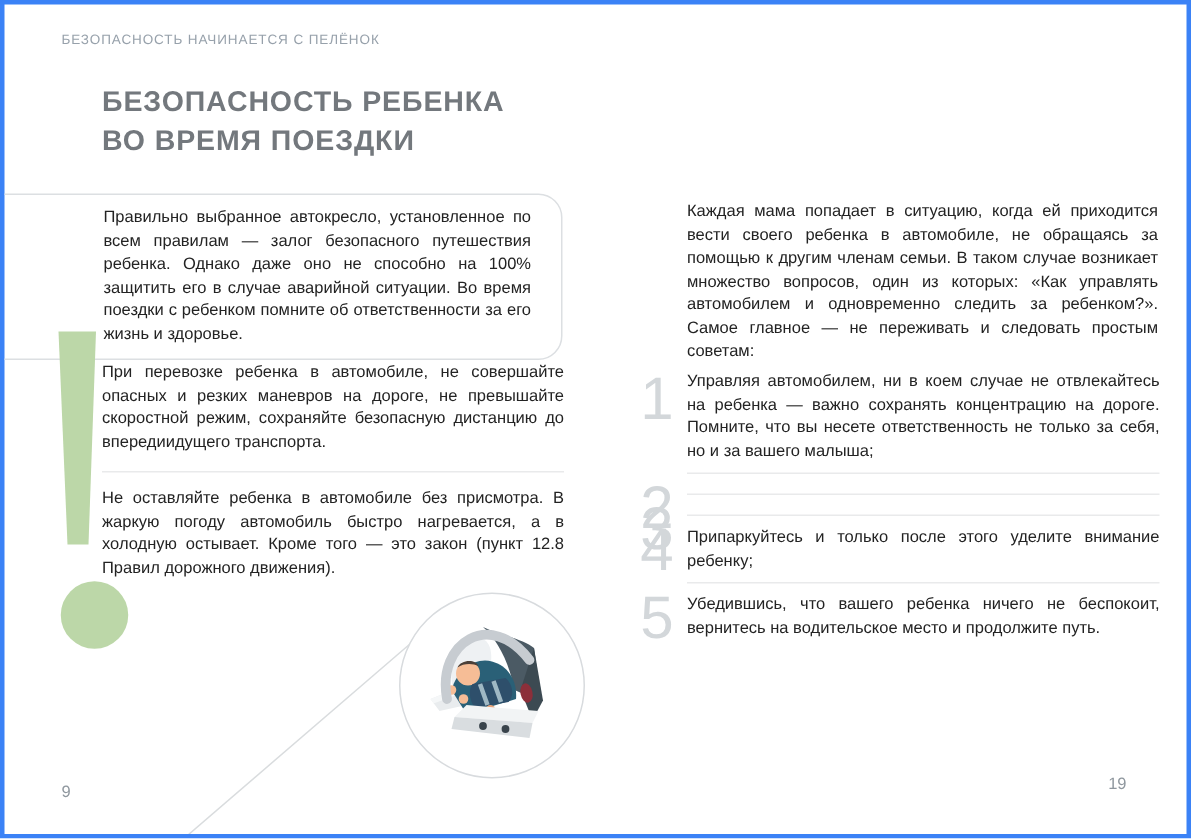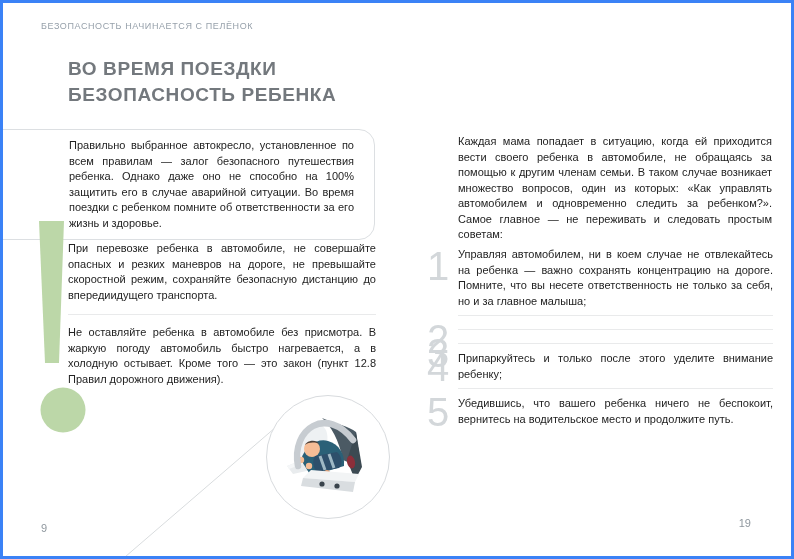--- a/index.html
+++ b/index.html
@@ -62,22 +62,22 @@
 
 <div class="page">
 
   <svg class="diag-svg" width="794" height="559" viewBox="0 0 794 559">
     <line x1="273" y1="424" x2="115" y2="560" stroke="#d9dcde" stroke-width="1"></line>
   </svg>
 
   <div class="kicker">БЕЗОПАСНОСТЬ НАЧИНАЕТСЯ С ПЕЛЁНОК</div>
 
   <div class="title">
+    <div>БЕЗОПАСНОСТЬ РЕБЕНКА</div>
     <div>ВО ВРЕМЯ ПОЕЗДКИ</div>
-    <div>БЕЗОПАСНОСТЬ РЕБЕНКА</div>
   </div>
 
   <div class="intro-box">Правильно выбранное автокресло, установленное по всем правилам — залог безопасного путешествия ребенка. Однако даже оно не способно на 100% защитить его в случае аварийной ситуации. Во время поездки с ребенком помните об ответственности за его жизнь и здоровье.</div>
 
   <svg class="excl-svg" width="60" height="230" viewBox="0 0 60 230">
     <polygon points="6,10 31,10 26,152 12,152" fill="#bcd7a8"></polygon>
     <circle cx="30" cy="199" r="22.5" fill="#bcd7a8"></circle>
   </svg>
 
   <div class="left-col">
@@ -118,21 +118,21 @@
     <ellipse cx="86" cy="68" rx="4" ry="6.5" fill="#8c2f3a" transform="rotate(-12 86 68)"></ellipse>
 
     <path d="M33,72 C26,34 62,12 88,46" stroke="#c7ccd1" stroke-width="6.5" fill="none" stroke-linecap="round"></path>
   </svg>
 
   <div class="right-intro">Каждая мама попадает в ситуацию, когда ей приходится вести своего ребенка в автомобиле, не обращаясь за помощью к другим членам семьи. В таком случае возникает множество вопросов, один из которых: «Как управлять автомобилем и одновременно следить за ребенком?». Самое главное — не переживать и следовать простым советам:</div>
 
   <div class="tips">
     <div class="tip">
       <div class="tip-num">1</div>
-      <div class="tip-text">Управляя автомобилем, ни в коем случае не отвлекайтесь на ребенка — важно сохранять концентрацию на дороге. Помните, что вы несете ответственность не только за себя, но и за главное малыша;</div>
+      <div class="tip-text">Управляя автомобилем, ни в коем случае не отвлекайтесь на ребенка — важно сохранять концентрацию на дороге. Помните, что вы несете ответственность не только за себя, но и за вашего малыша;</div>
     </div>
     <div class="tip">
       <div class="tip-num">2</div>
     </div>
     <div class="tip">
       <div class="tip-num">3</div>
     </div>
     <div class="tip">
       <div class="tip-num">4</div>
       <div class="tip-text">Припаркуйтесь и только после этого уделите внимание ребенку;</div>

